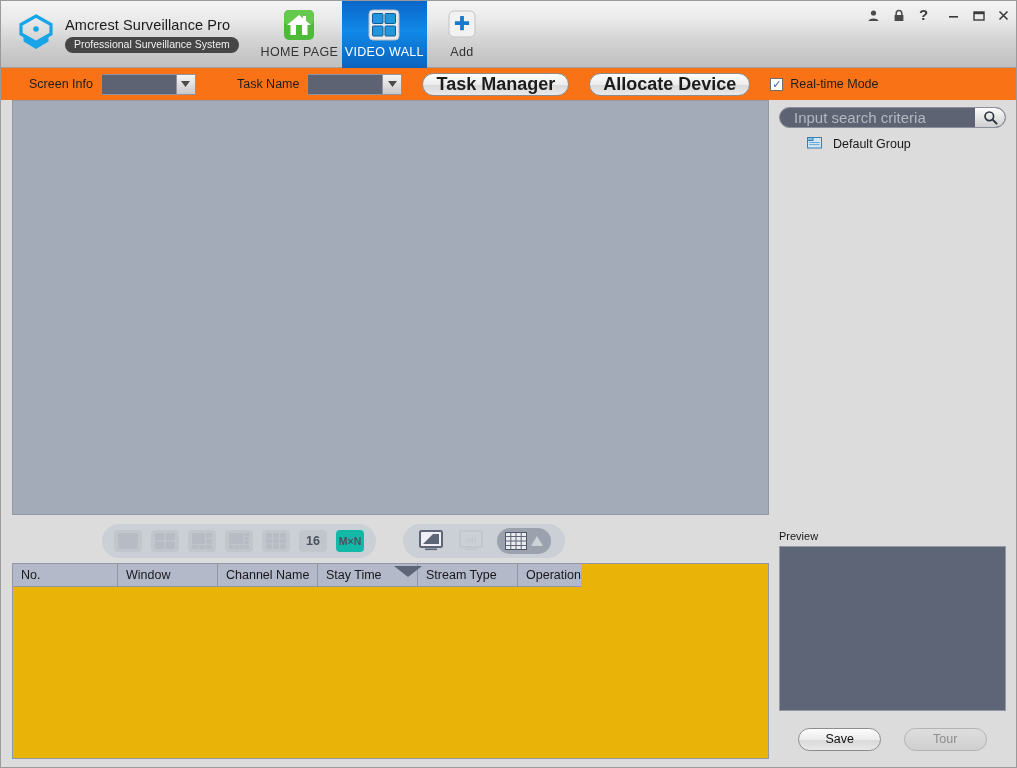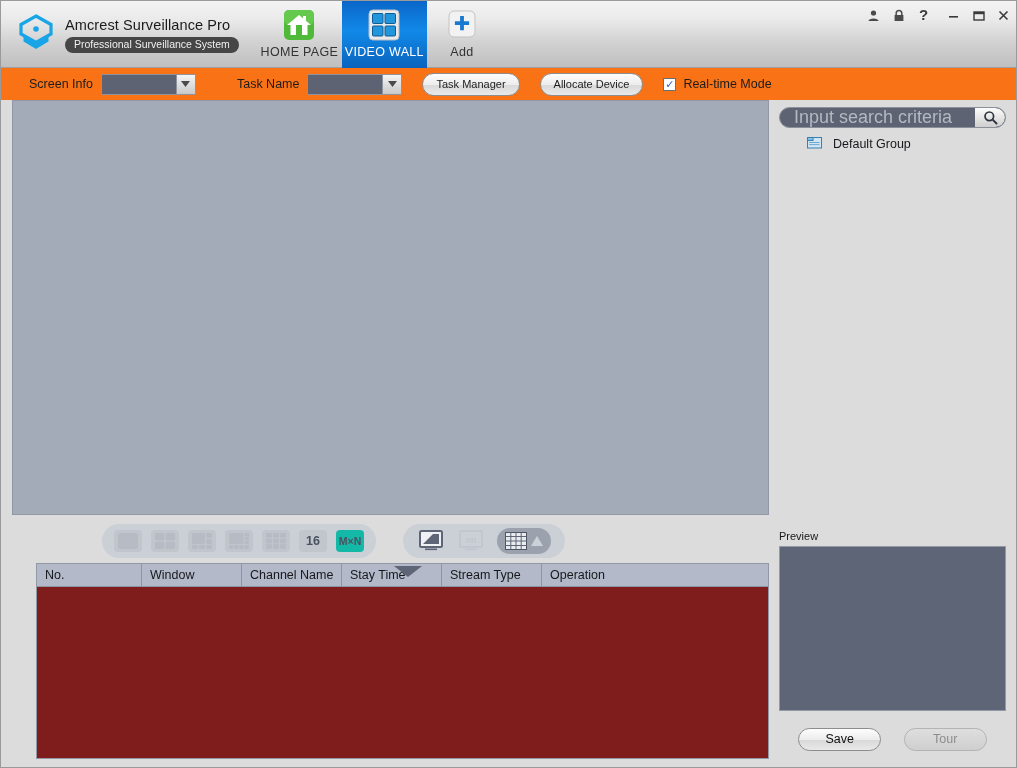--- a/index.html
+++ b/index.html
@@ -105,25 +105,26 @@
     width: 19px;
     background: linear-gradient(to bottom, #f5f5f5, #c9c9c9);
     border-left: 1px solid #8e939d;
     display: flex; align-items: center; justify-content: center;
   }
   .pillbtn {
     height: 23px;
     border-radius: 12px;
     border: 1px solid #8d8d8d;
     background: linear-gradient(to bottom, #fdfdfd 0%, #ededed 50%, #d9d9d9 51%, #e9e9e9 100%);
-    font-size: 11px; color: #1c1c1c;
+    font-size: 18px; color: #1c1c1c;
     padding: 0 13px;
     display: flex; align-items: center; justify-content: center;
     cursor: pointer;
     white-space: nowrap;
+    font-weight: bold;
   }
   .chkwrap { display: flex; align-items: center; cursor: pointer; }
   .chkbox {
     width: 13px; height: 13px;
     border: 1px solid #6e6e6e;
     background: #ffffff;
     display: flex; align-items: center; justify-content: center;
     margin-right: 7px;
   }
   .chkbox .tick { font-size: 11px; color: #2a62c4; line-height: 10px; }
@@ -188,25 +189,24 @@
   .downcaret {
     position: absolute;
     left: 382px; bottom: 0px;
     width: 0; height: 0;
   }
 
   
   .tablebox {
     flex: 1 1 auto;
     border: 1px solid #9298a5;
-    background: #7f1d1d;
-    display: flex; flex-direction: column;
+    background: #eab308;
+    display: flex; flex-direction: row;
     min-height: 0;
     margin-bottom: 8px;
-    margin-left: 24px;
   }
   .thead {
     display: flex;
     height: 23px;
     flex: 0 0 23px;
     background: #b3b9c9;
     border-bottom: 1px solid #8f95a3;
   }
   .th {
     font-size: 12.5px; color: #17181c;
@@ -228,21 +228,21 @@
     width: 100%; height: 21px;
     border-radius: 11px;
     background: #5d6372;
     display: flex; align-items: center;
     position: relative;
     overflow: hidden;
     border: 1px solid #8a8f99;
   }
   .searchbox .sin {
     flex: 1;
-    font-size: 18px; color: #b4b8c1;
+    font-size: 15px; color: #b4b8c1;
     padding-left: 14px;
     white-space: nowrap;
   }
   .searchbox .sbtn {
     width: 30px; height: 100%;
     background: linear-gradient(to bottom,#fcfcfc,#cfcfcf);
     border-radius: 0 11px 11px 0;
     display: flex; align-items: center; justify-content: center;
     cursor: pointer;
   }

